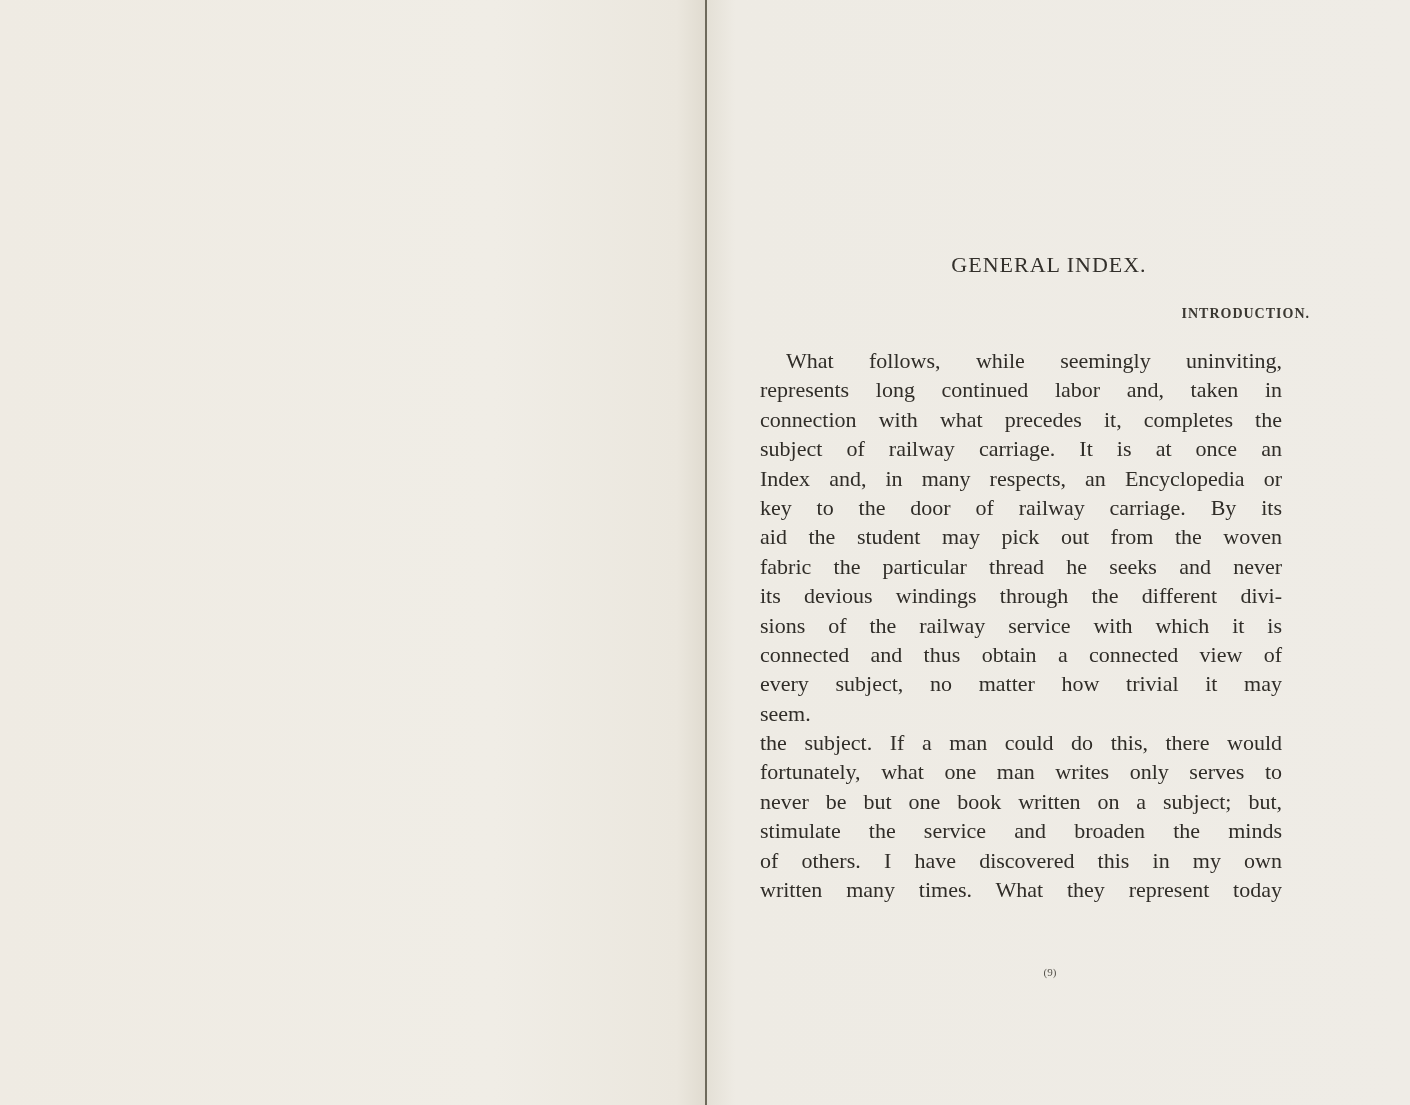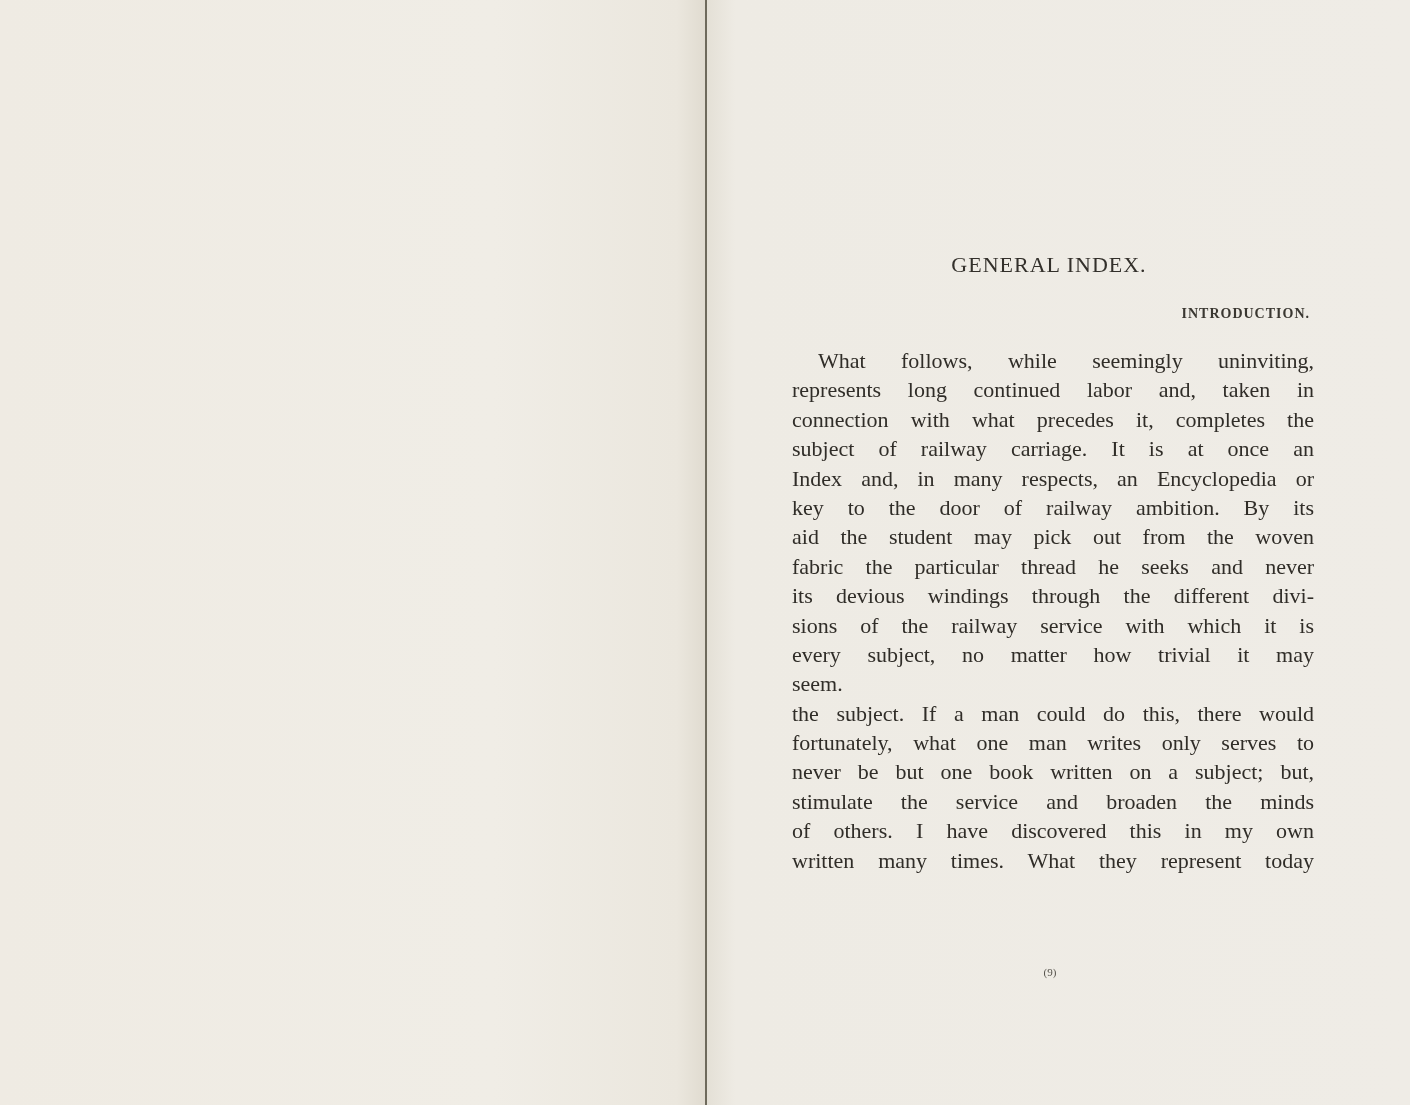--- a/index.html
+++ b/index.html
@@ -27,21 +27,21 @@
     position: absolute; left: 788px; width: 522px; top: 252px;
     text-align: center; font-family: "Liberation Serif", serif;
     font-size: 22px; letter-spacing: 1px; color: #33302b;
   }
   .subtitle {
     position: absolute; left: 788px; width: 522px; top: 306px;
     text-align: right; font-family: "Liberation Serif", serif;
     font-size: 14px; letter-spacing: 1px; font-weight: bold; color: #3a3731;
   }
   .body-text {
-    position: absolute; left: 792px; top: 346px; width: 522px;
+    position: absolute; left: 760px; top: 346px; width: 522px;
     font-family: "Liberation Serif", serif; font-size: 22px; color: #302d28;
   }
   .line {
     height: 29.4px; line-height: 29.4px; white-space: nowrap;
     text-align: justify; text-align-last: justify;
   }
   .line.last { text-align-last: left; }
   .line.indent { padding-left: 26px; }
   .folio {
     position: absolute; left: 1000px; width: 100px; top: 966px;
@@ -60,25 +60,26 @@
   <div class="title">GENERAL INDEX.</div>
   <div class="subtitle">INTRODUCTION.</div>
 
   <div class="body-text">
     <div>
       <div class="line indent">What follows, while seemingly uninviting,</div>
       <div class="line">represents long continued labor and, taken in</div>
       <div class="line">connection with what precedes it, completes the</div>
       <div class="line">subject of railway carriage. It is at once an</div>
       <div class="line">Index and, in many respects, an Encyclopedia or</div>
-      <div class="line">key to the door of railway ambition. By its</div>
+      <div class="line">key to the door of railway carriage. By its</div>
       <div class="line">aid the student may pick out from the woven</div>
       <div class="line">fabric the particular thread he seeks and never</div>
       <div class="line">its devious windings through the different divi-</div>
       <div class="line">sions of the railway service with which it is</div>
+      <div class="line">connected and thus obtain a connected view of</div>
       <div class="line">every subject, no matter how trivial it may</div>
       <div class="line last">seem.</div>
     </div>
     <div>
       <div class="line">the subject. If a man could do this, there would</div>
       <div class="line">fortunately, what one man writes only serves to</div>
       <div class="line">never be but one book written on a subject; but,</div>
       <div class="line">stimulate the service and broaden the minds</div>
       <div class="line">of others. I have discovered this in my own</div>
       <div class="line">written many times. What they represent today</div>

